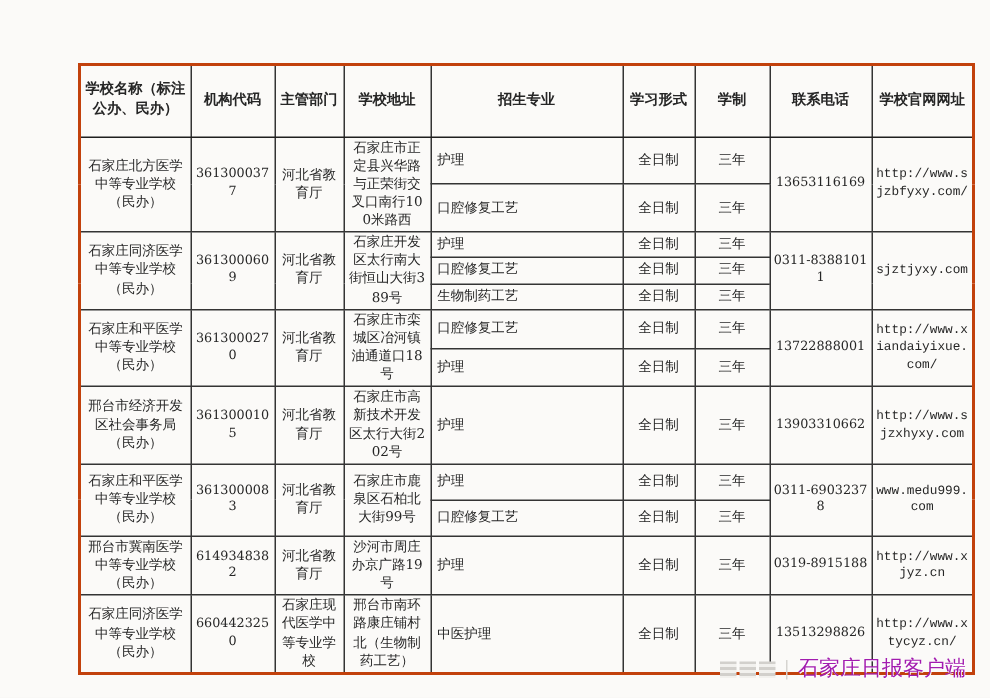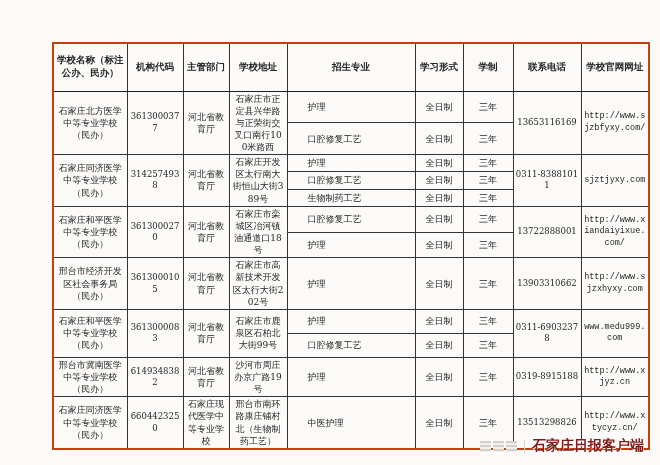--- a/index.html
+++ b/index.html
@@ -19,34 +19,34 @@
     margin-left:19px;
   }
   th,td {
     border:1px solid #343434;
     font-size:9px; line-height:1.35;
     text-align:center; vertical-align:middle;
     padding:1px 2px; overflow:hidden;
     word-break:break-all;
   }
   th { font-weight:bold; font-size:9.5px; border-bottom:1.5px solid #1f1f1f; }
-  td.major { text-align:left; padding-left:20px; }
+  td.major { text-align:left; padding-left:4px; }
   td.num { font-size:8.5px; letter-spacing:0; }
   td.site { font-size:8.5px;font-family:Liberation Mono, monospace; }
   tr.rh48{height:48px} tr.rh26{height:26px} tr.rh17{height:17px}
   tr.rh21{height:21px} tr.rh42{height:42px} tr.rh24{height:24px}
   tr.rh38{height:38px} tr.rh52{height:52px}
   .footer {
     position:absolute; left:0; top:418px; width:660px;
     text-align:center; font-size:10px; letter-spacing:2px; color:#2a2a2a;
   }
   .watermark {
     position:absolute; right:16px; top:437px;
     display:flex; align-items:center; gap:7px;
-    color:#7f1d1d; font-size:14px; font-weight:bold;
+    color:#a21caf; font-size:14px; font-weight:normal;
     text-shadow:0.5px 0.5px 0 #ffffff;
     font-family:"DejaVu Sans","Liberation Sans",sans-serif;
   }
   .wm-logo { display:inline-flex; gap:2px; }
   .wm-logo i {
     display:inline-block; width:11px; height:11px;
     background:repeating-linear-gradient(180deg,#d2d0cc 0 2px,#f2f1ee 2px 4px);
   }
   .wm-sep { width:1px; height:13px; background:#d6d4d0; }
 </style>
@@ -94,21 +94,21 @@
         <td rowspan="2" class="site">http://www.sjzbfyxy.com/</td>
       </tr>
       <tr class="rh26">
         <td class="major">口腔修复工艺</td>
         <td>全日制</td>
         <td>三年</td>
       </tr>
 
       <tr class="rh17">
         <td rowspan="3">石家庄同济医学中等专业学校（民办）</td>
-        <td rowspan="3" class="num">3142574938</td>
+        <td rowspan="3" class="num">3613000609</td>
         <td rowspan="3">河北省教育厅</td>
         <td rowspan="3">石家庄开发区太行南大街恒山大街389号</td>
         <td class="major">护理</td>
         <td>全日制</td>
         <td>三年</td>
         <td rowspan="3" class="num">0311-83881011</td>
         <td rowspan="3" class="site">sjztjyxy.com</td>
       </tr>
       <tr class="rh17">
         <td class="major">口腔修复工艺</td>

